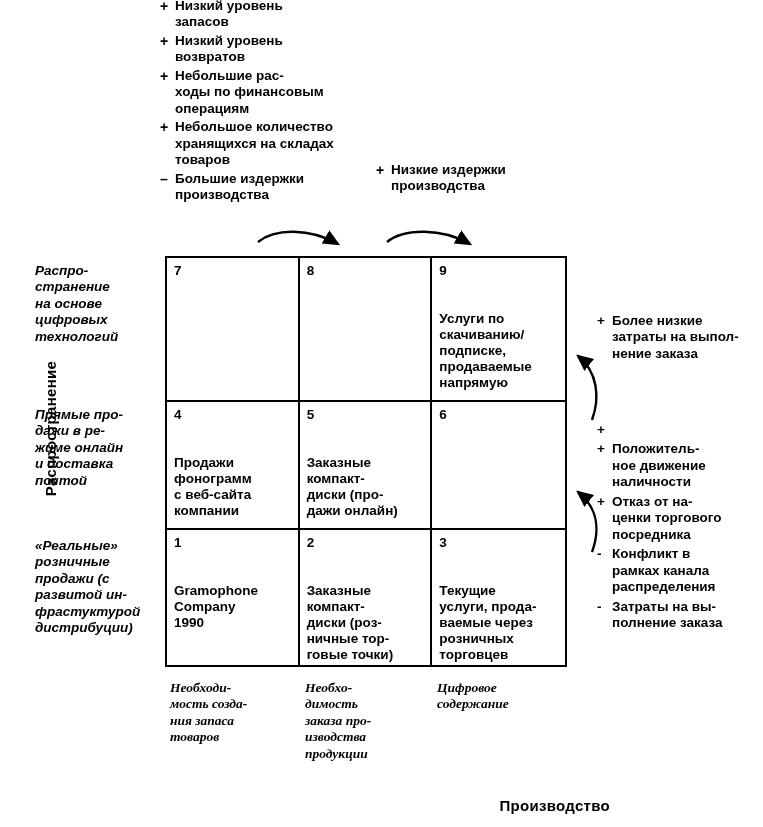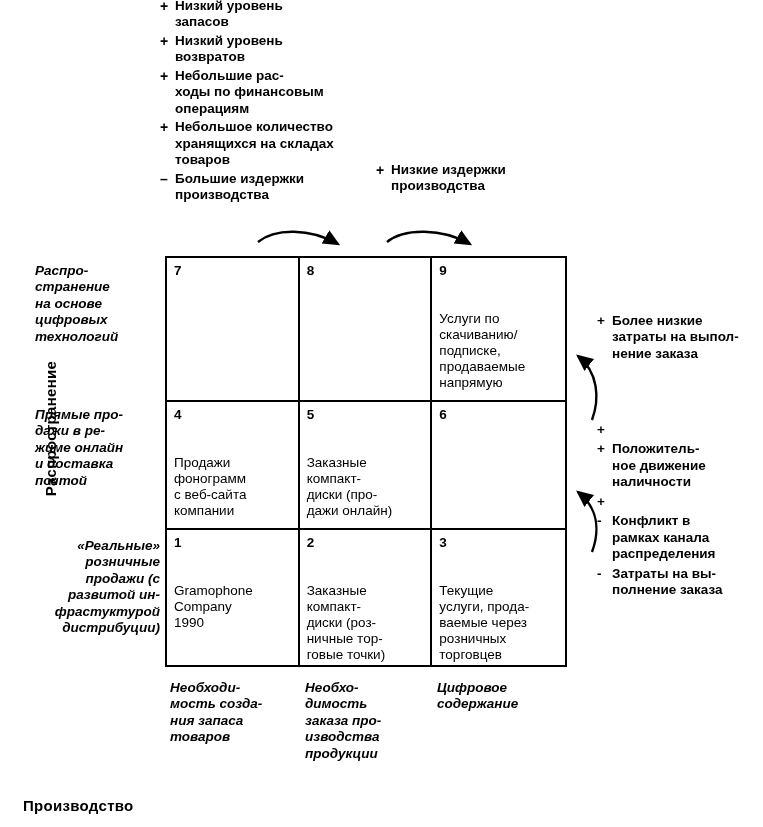--- a/index.html
+++ b/index.html
@@ -69,48 +69,48 @@
     text-align: center;
     transform: rotate(-90deg);
     font-size: 15px;
     font-weight: bold;
     letter-spacing: 0.3px;
   }
   #axis-x-label {
     left: 0px;
     top: 797px;
     width: 610px;
-    text-align: left;
+    text-align: right;
     font-size: 15px;
     font-weight: bold;
     letter-spacing: 0.3px;
-    padding-left: 23px;
   }
 
   
   .rowlabel {
     font-size: 13.5px;
     font-weight: bold;
     font-style: italic;
     line-height: 1.22;
     width: 125px;
     left: 35px;
   }
   #rowlabel-0 { top: 263px; }
   #rowlabel-1 { top: 407px; }
-  #rowlabel-2 { top: 538px; text-align: right; }
+  #rowlabel-2 { top: 538px; }
 
   
   .collabel {
     font-size: 13.5px;
     font-weight: bold;
     font-style: italic;
     line-height: 1.22;
     top: 680px;
     width: 120px;
+    font-family: Liberation Serif, serif;
   }
   #collabel-0 { left: 170px; }
   #collabel-1 { left: 305px; }
   #collabel-2 { left: 437px; }
 
   
   #grid {
     left: 165px;
     top: 256px;
     width: 402px;
@@ -131,21 +131,21 @@
   .cell.last-col { border-right: none; }
   .cell.last-row { border-bottom: none; }
   .cell .num {
     font-size: 13.5px;
     font-weight: bold;
     line-height: 1.15;
     margin-bottom: 1px;
   }
   .cell .body {
     font-size: 13.5px;
-    font-weight: normal;
+    font-weight: bold;
     line-height: 1.2;
     white-space: pre-line;
     margin-top: 32px;
   }
 
   
   #arrows { left: 0; top: 0; width: 763px; height: 827px; pointer-events: none; }
 </style>
 </head>
 <body>
@@ -202,20 +202,23 @@
     <span class="sign">+</span>
   </div>
   <div class="rnote">
     <span class="sign">+</span>
     <span class="txt" style="white-space:pre-line">Положитель-
 ное движение
 наличности</span>
   </div>
   <div class="rnote">
     <span class="sign">+</span>
+    <span class="txt" style="white-space:pre-line">Отказ от на-
+ценки торгового
+посредника</span>
   </div>
   <div class="rnote">
     <span class="sign">-</span>
     <span class="txt" style="white-space:pre-line">Конфликт в
 рамках канала
 распределения</span>
   </div>
   <div class="rnote">
     <span class="sign">-</span>
     <span class="txt" style="white-space:pre-line">Затраты на вы-

